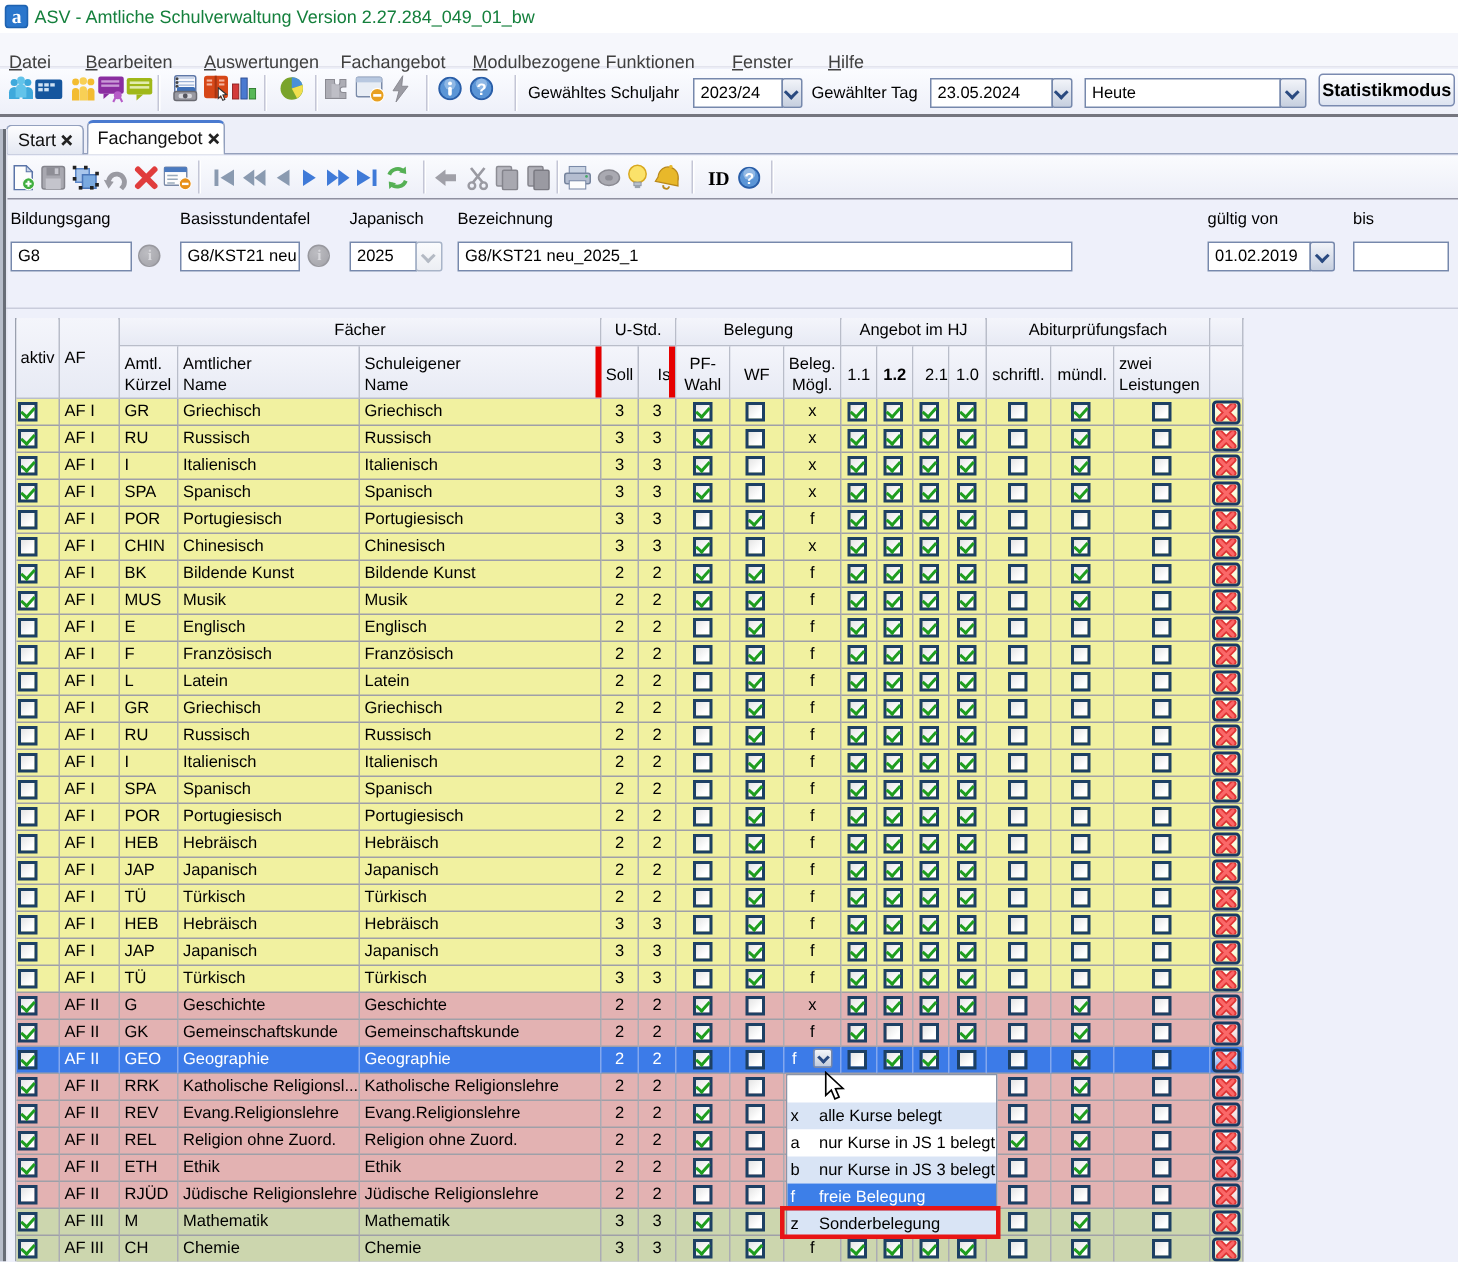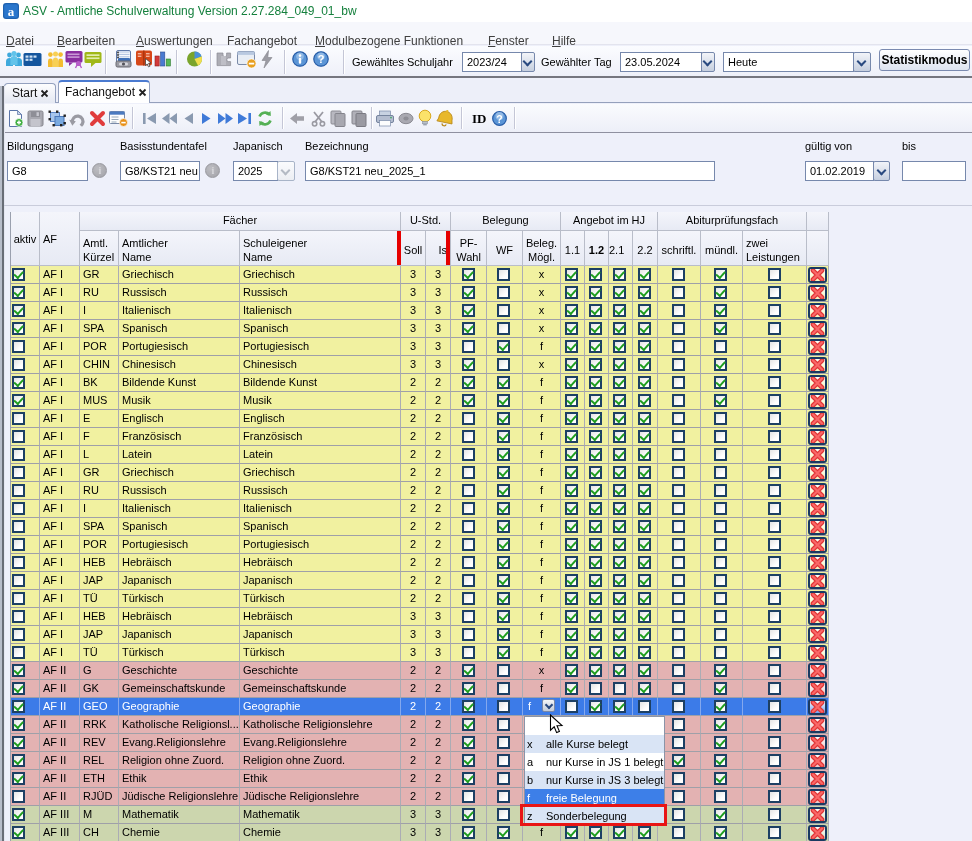--- a/index.html
+++ b/index.html
@@ -375,24 +375,24 @@
 <div class="hcell ab" style="left:523px;top:231px;width:38px;height:35px;">
     <div style="position:absolute;left:0;right:0;top:5px;line-height:14px;text-align:center;">Beleg.<br>Mögl.</div>
   </div>
 <div class="hcell ab" style="left:561px;top:231px;width:24px;height:35px;">
     <div style="position:absolute;left:0;right:0;top:12px;line-height:14px;text-align:center;">1.1</div>
   </div>
 <div class="hcell ab" style="left:585px;top:231px;width:24px;height:35px;font-weight:bold;">
     <div style="position:absolute;left:0;right:0;top:12px;line-height:14px;text-align:center;">1.2</div>
   </div>
 <div class="hcell ab" style="left:609px;top:231px;width:24px;height:35px;">
-    <div style="position:absolute;left:0;right:0;top:12px;line-height:14px;text-align:left;">2.1</div>
+    <div style="position:absolute;left:0;right:0;top:12px;line-height:14px;text-align:right;">2.1</div>
   </div>
 <div class="hcell ab" style="left:633px;top:231px;width:25px;height:35px;">
-    <div style="position:absolute;left:0;right:0;top:12px;line-height:14px;text-align:center;">2.2</div>
+    <div style="position:absolute;left:0;right:0;top:12px;line-height:14px;text-align:center;">1.0</div>
   </div>
 <div class="hcell ab" style="left:658px;top:231px;width:43px;height:35px;">
     <div style="position:absolute;left:0;right:0;top:12px;line-height:14px;text-align:center;">schriftl.</div>
   </div>
 <div class="hcell ab" style="left:701px;top:231px;width:42px;height:35px;">
     <div style="position:absolute;left:0;right:0;top:12px;line-height:14px;text-align:center;">mündl.</div>
   </div>
 <div class="hcell ab" style="left:743px;top:231px;width:64px;height:35px;">
     <div style="position:absolute;left:0;right:0;top:5px;line-height:14px;text-align:left;padding-left:3px;">zwei<br>Leistungen</div>
   </div>

